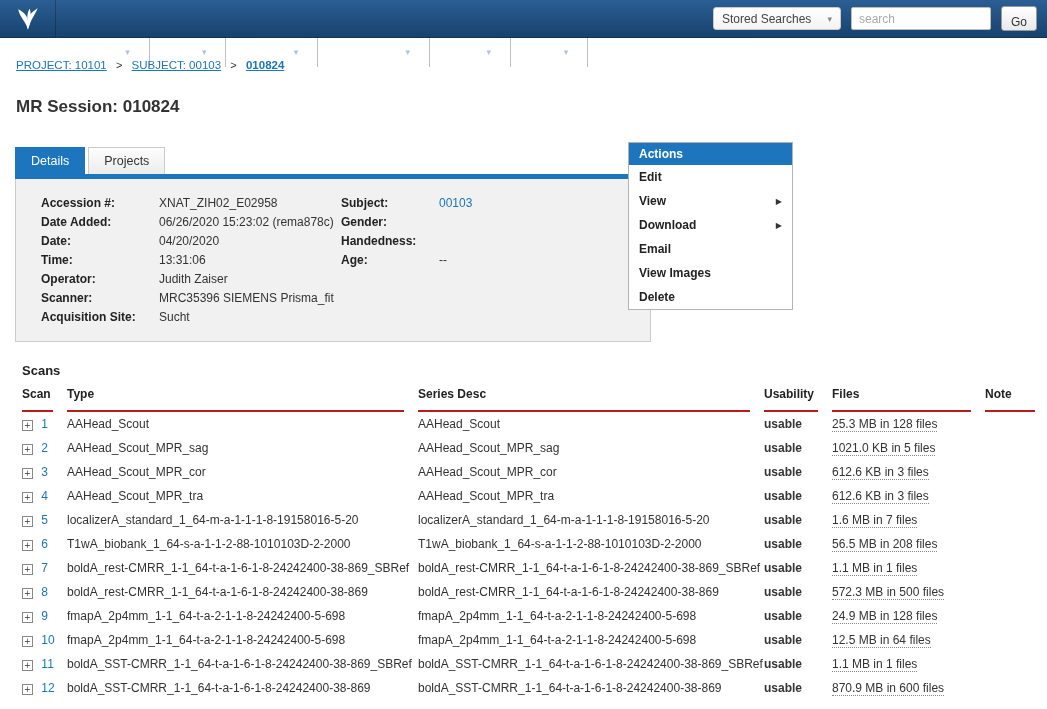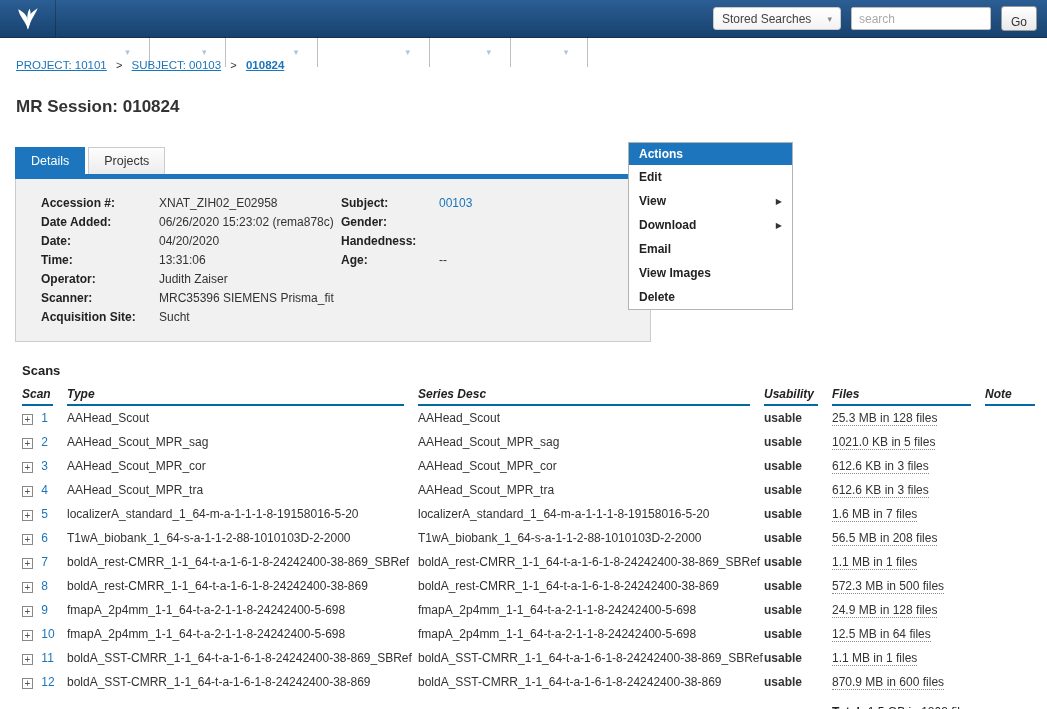--- a/index.html
+++ b/index.html
@@ -62,22 +62,22 @@
     padding:5px 10px; cursor:pointer; display:flex; align-items:center; }
   .submenu-arrow { margin-left:auto; font-size:8px; color:#333; }
   .circle-annotation { position:absolute; left:-16px; top:-5px; width:118px; height:32px;
     border:3px solid #cf0a00; border-radius:50%; transform:rotate(-3deg);
     pointer-events:none; }
 
   
   .scans-heading { margin:21px 0 0 22px; font-size:13px; font-weight:bold; color:#222; }
   .scans-table { table-layout:fixed; border-collapse:collapse; margin:6px 0 0 22px; width:1013px; }
   .scans-table th { text-align:left; font-size:12px; color:#222; padding:0; }
-  .scans-table th .hdr { border-bottom:2px solid #0369a1; padding:3px 0 3px;
-    margin-right:14px;font-style:italic; }
+  .scans-table th .hdr { border-bottom:2px solid #b91c1c; padding:3px 0 9px;
+    margin-right:14px; }
   .scans-table th:last-child .hdr { margin-right:0; }
   .scans-table td { font-size:12px; color:#333; padding:5px 4px 5px 0;
     white-space:nowrap; overflow:hidden; }
   .expand-icon { display:inline-flex; width:11px; height:11px; border:1px solid #888;
     background:#fff; align-items:center; justify-content:center; vertical-align:-1px;
     cursor:pointer; }
   .expand-icon::before { content:"+"; font-size:10px; line-height:9px; color:#555; }
   .scan-link { color:#1a75bb; text-decoration:none; margin-left:5px; cursor:pointer; }
   .c-usability { color:#3a9a00; font-weight:bold; }
   .files-link { color:#333; text-decoration:none; border-bottom:1px dotted #888; cursor:pointer; }

